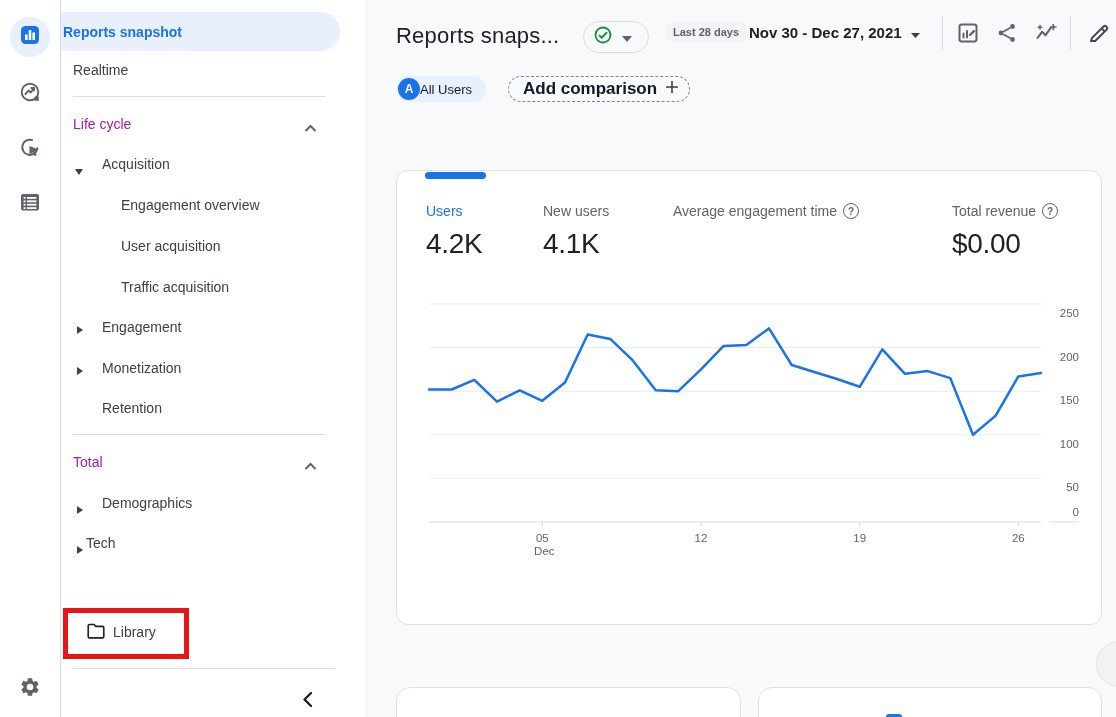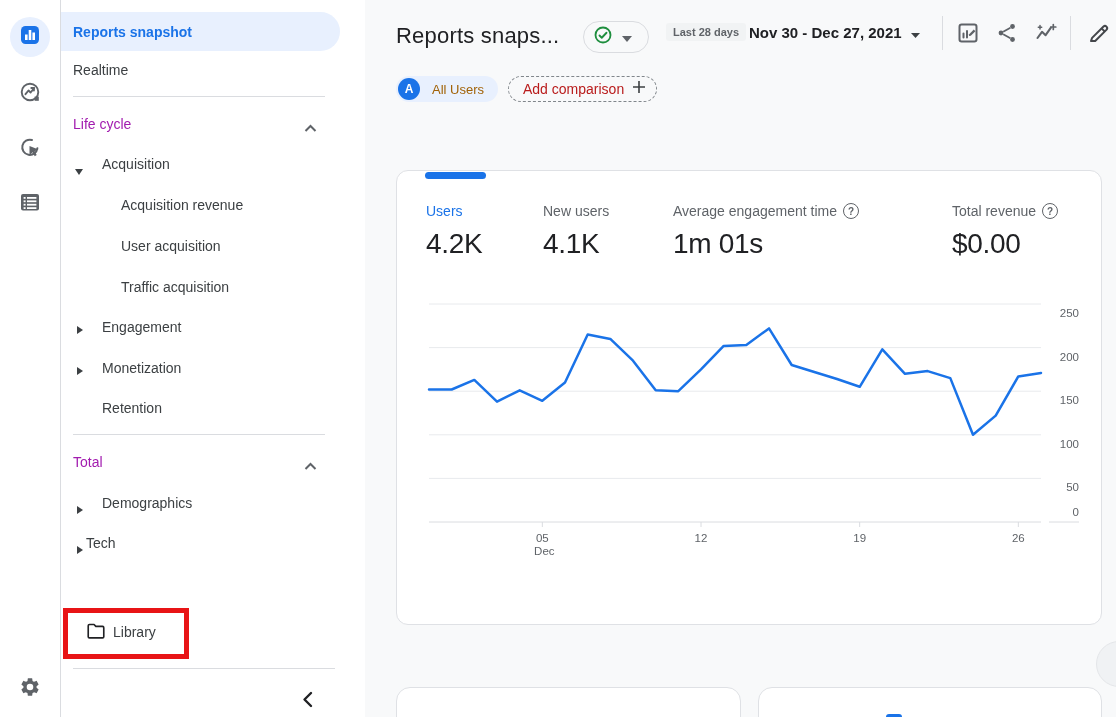--- a/index.html
+++ b/index.html
@@ -6,43 +6,43 @@
   html,body { width:1116px; height:717px; overflow:hidden; }
   body { background:#f8f9fa; font-family:"Liberation Sans", sans-serif; color:#202124; position:relative; }
 
   
   .rail { position:absolute; left:0; top:0; width:61px; height:717px; background:#fff; border-right:1px solid #dadce0; z-index:6; }
   .rail-bubble { position:absolute; left:10px; top:17px; width:40px; height:40px; border-radius:50%; background:#e8f0fe; display:flex; align-items:center; justify-content:center; }
   .rail-ic { position:absolute; left:18px; width:24px; height:24px; cursor:pointer; }
 
   
   .sidebar { position:absolute; left:61px; top:0; width:304px; height:717px; background:#fff; z-index:5; }
-  .sb-pill { position:absolute; left:0; top:12px; width:279px; height:39px; background:#e8f0fe; border-radius:0 20px 20px 0; display:flex; align-items:center; padding-left:12px; cursor:pointer; }
+  .sb-pill { position:absolute; left:0; top:12px; width:279px; height:39px; background:#e8f0fe; border-radius:0 20px 20px 0; display:flex; align-items:center; padding-left:2px; cursor:pointer; }
   .sb-pill span { color:#1a73e8; font-size:14px; font-weight:700; }
   .sb-item { position:absolute; font-size:14px; font-weight:500; color:#3c4043; cursor:pointer; white-space:nowrap; }
   .sb-head { position:absolute; font-size:14px; color:#a21caf; cursor:pointer; white-space:nowrap; }
   .sb-div { position:absolute; left:12px; width:252px; height:1px; background:#dadce0; }
   .caret { position:absolute; cursor:pointer; }
   .red-rect { position:absolute; left:2px; top:608px; width:126px; height:51px; border:5px solid #e81416; z-index:9; pointer-events:none; }
   .folder { position:absolute; left:25px; top:622px; }
   .collapse { position:absolute; left:240px; top:691px; cursor:pointer; }
 
   
   .page-title { position:absolute; left:396px; top:23px; font-size:22px; color:#202124; letter-spacing:.2px; }
   .ver-pill { position:absolute; left:583px; top:21px; width:66px; height:32px; border:1px solid #dadce0; border-radius:16px; background:#fff0; display:flex; align-items:center; padding-left:9px; gap:9px; cursor:pointer; }
   .range-badge { position:absolute; left:666px; top:23px; height:18px; background:#f1f3f4; border-radius:3px; font-size:11px; font-weight:700; color:#5f6368; display:flex; align-items:center; padding:0 7px; cursor:pointer; }
   .date-range { position:absolute; left:749px; top:24px; font-size:15px; font-weight:700; color:#202124; display:flex; align-items:center; gap:9px; cursor:pointer; }
   .hdr-div { position:absolute; top:16px; width:1px; height:34px; background:#dadce0; }
   .hdr-ic { position:absolute; top:21px; width:24px; height:24px; cursor:pointer; }
 
   .chip-users { position:absolute; left:396px; top:76px; height:26px; border-radius:13px; background:#e8f0fe; display:flex; align-items:center; cursor:pointer; }
   .chip-users .avatar { width:22px; height:22px; margin-left:2px; border-radius:50%; background:#1a73e8; color:#fff; font-size:12px; font-weight:700; display:flex; align-items:center; justify-content:center; }
-  .chip-users .lbl { font-size:13px; color:#a16207; font-weight:500; padding:0 14px 0 12px; }
+  .chip-users .lbl { font-size:13px; color:#0f172a; font-weight:500; padding:0 14px 0 0; }
   .chip-add { position:absolute; left:508px; top:76px; height:26px; border-radius:13px; border:1px dashed #80868b; display:flex; align-items:center; cursor:pointer; }
-  .chip-add .lbl { font-size:14px; color:#b91c1c; font-weight:400; padding:0 8px 0 14px; }
+  .chip-add .lbl { font-size:17px; color:#0f172a; font-weight:700; padding:0 8px 0 14px; }
   .chip-add svg { margin-right:10px; }
 
   
   .card { position:absolute; background:#fff; border:1px solid #dfe1e5; }
   .main-card { left:396px; top:170px; width:706px; height:455px; border-radius:12px; }
   .tab-bar { position:absolute; left:28px; top:1px; width:61px; height:7px; background:#1a73e8; border-radius:4px; }
   .metric { position:absolute; top:32px; cursor:pointer; }
   .metric .mlabel { font-size:14px; color:#5f6368; display:flex; align-items:center; gap:6px; white-space:nowrap; }
   .metric.active .mlabel { color:#1a73e8; }
   .metric .mvalue { font-size:28px; color:#202124; margin-top:9px; letter-spacing:-.3px; }
@@ -118,21 +118,21 @@
         <path d="M1.5 7L6.5 2l5 5"></path>
       </svg>
   </span>
 
   <span class="caret" style="left:14px;top:161px">
     <svg width="8" height="6" viewBox="0 0 8 6">
         <path d="M0 0h8L4 6z" fill="#3c4043"></path>
       </svg>
   </span>
   <div class="sb-item" style="left:41px;top:156px">Acquisition</div>
-  <div class="sb-item" style="left:60px;top:197px">Acquisition revenue</div>
+  <div class="sb-item" style="left:60px;top:197px">Engagement overview</div>
   <div class="sb-item" style="left:60px;top:238px">User acquisition</div>
   <div class="sb-item" style="left:60px;top:279px">Traffic acquisition</div>
 
   <span class="caret" style="left:16px;top:320px">
     <svg width="6" height="8" viewBox="0 0 6 8">
         <path d="M0 0l6 4-6 4z" fill="#3c4043"></path>
       </svg>
   </span>
   <div class="sb-item" style="left:41px;top:319px">Engagement</div>
   <span class="caret" style="left:16px;top:361px">
@@ -265,21 +265,20 @@
     <div class="mlabel">
         <span>New users</span>
       </div>
     <div class="mvalue">4.1K</div>
   </div>
   <div class="metric" style="left:276px">
     <div class="mlabel">
         <span>Average engagement time</span>
         <span class="help">?</span>
       </div>
-    <div class="mvalue">1m 01s</div>
   </div>
   <div class="metric" style="left:555px">
     <div class="mlabel">
         <span>Total revenue</span>
         <span class="help">?</span>
       </div>
     <div class="mvalue">$0.00</div>
   </div>
 
   <svg id="chart-svg" width="706" height="455" viewBox="0 0 706 455">

